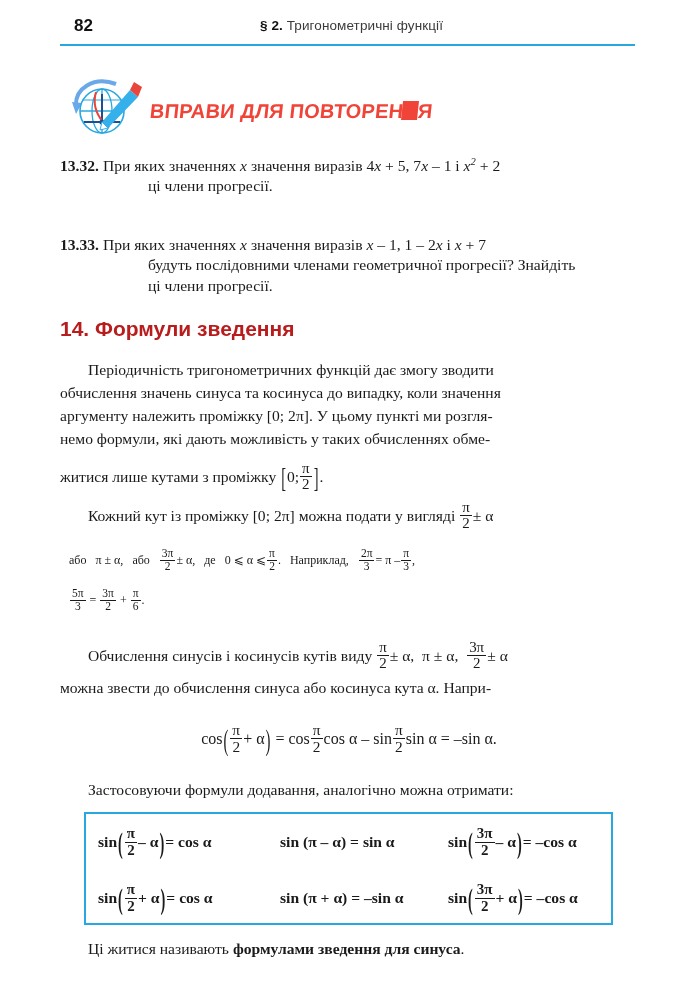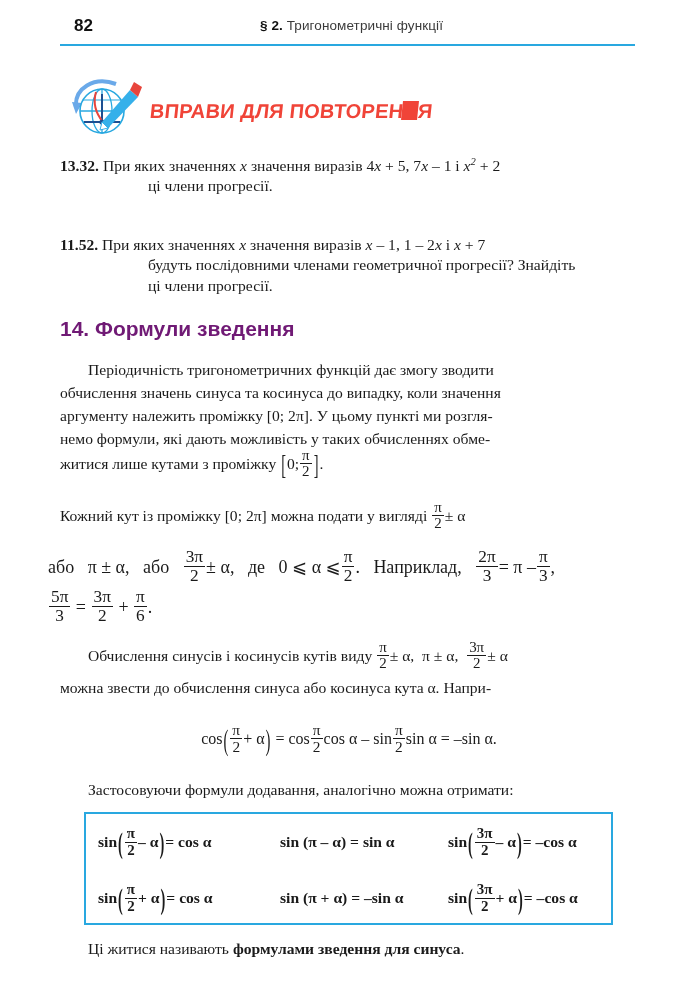--- a/index.html
+++ b/index.html
@@ -57,21 +57,21 @@
     text-align:justify;
   }
   .ex .num{font-weight:bold;}
   .ex p{margin:0;}
   .ex-indent{padding-left:44px; text-indent:-44px;}
 
   
   .sec-head{
     position:absolute; left:60px;
     font-family:"Liberation Sans", sans-serif;
-    font-weight:bold; font-size:21px; color:#701a75;
+    font-weight:bold; font-size:21px; color:#b91c1c;
   }
 
   
   .para{
     position:absolute; left:60px; width:578px;
     font-size:15.6px; text-align:justify;
     line-height:1.32;
   }
   .para.indent{text-indent:28px;}
 
@@ -103,21 +103,21 @@
     font-size:.92em;
     vertical-align:-0.05em;
     margin:0 1px;
   }
 
   
   .display{
     position:absolute; left:60px; width:578px;
     text-align:center; font-size:16px;
   }
-  .mline{position:absolute; left:48px; width:578px; font-size:18px;}
+  .mline{position:absolute; left:69px; width:578px; font-size:12px;}
 
   
   .fbox{
     position:absolute;
     border:2.2px solid #29a8e0;
     background:#fff;
     box-sizing:border-box;
   }
   .fbox .row{
     display:flex; align-items:center;
@@ -178,44 +178,44 @@
   <div class="ex ex-indent" style="top:155px;">
     <p>
       <span class="num">13.32.</span>
       <span>При яких значеннях </span><span class="mi">x</span><span> значення виразів 4</span><span class="mi">x</span><span> + 5, 7</span><span class="mi">x</span><span> – 1 і </span><span class="mi">x</span><span class="sup mi">2</span><span> + 2</span>
     </p>
     <p style="text-indent:0;padding-left:44px;">ці члени прогресії.</p>
   </div>
 
   <div class="ex ex-indent" style="top:235px;">
     <p>
-      <span class="num">11.52.</span>
+      <span class="num">13.33.</span>
       <span>При яких значеннях </span><span class="mi">x</span><span> значення виразів </span><span class="mi">x</span><span> – 1, 1 – 2</span><span class="mi">x</span><span> і </span><span class="mi">x</span><span> + 7</span>
     </p>
     <p style="text-indent:0;padding-left:44px;">будуть послідовними членами геометричної прогресії? Знайдіть</p>
     <p style="text-indent:0;padding-left:44px;">ці члени прогресії.</p>
   </div>
 
   <div class="sec-head" style="top:317px;">14. Формули зведення</div>
 
   <div class="para" style="top:360px;">
     <span style="margin-left:28px;">Періодичність тригонометричних функцій дає змогу зводити</span>
   </div>
   <div class="para" style="top:383px;">обчислення значень синуса та косинуса до випадку, коли значення</div>
   <div class="para" style="top:406px;">
     <span>аргументу належить проміжку [0; 2</span><span>π</span><span>]. У цьому пункті ми розгля-</span>
   </div>
   <div class="para" style="top:429px;">немо формули, які дають можливість у таких обчисленнях обме-</div>
-  <div class="para" style="top:448px;">
+  <div class="para" style="top:461px;">
     <span>житися лише кутами з проміжку</span>
     <span class="brk">[</span><span>0;</span><span class="frac"><span class="n">π</span><span class="d">2</span></span><span class="brk">]</span><span>.</span>
   </div>
 
   <div class="para" style="top:500px;">
-    <span style="">Кожний кут із проміжку [0; 2</span><span>π</span><span>] можна подати у вигляді</span>
+    <span style="margin-left:28px;">Кожний кут із проміжку [0; 2</span><span>π</span><span>] можна подати у вигляді</span>
     <span class="frac"><span class="n">π</span><span class="d">2</span></span><span>± α</span>
   </div>
 
   <div class="mline" style="top:548px;">
     <span>або</span>&nbsp;&nbsp;
     <span>π ± α,</span>&nbsp;&nbsp;
     <span>або</span>&nbsp;&nbsp;
     <span class="frac"><span class="n">3π</span><span class="d">2</span></span><span>± α,</span>&nbsp;&nbsp;
     <span>де</span>&nbsp;&nbsp;
     <span>0 ⩽ α ⩽</span><span class="frac"><span class="n">π</span><span class="d">2</span></span><span>.</span>&nbsp;&nbsp;

